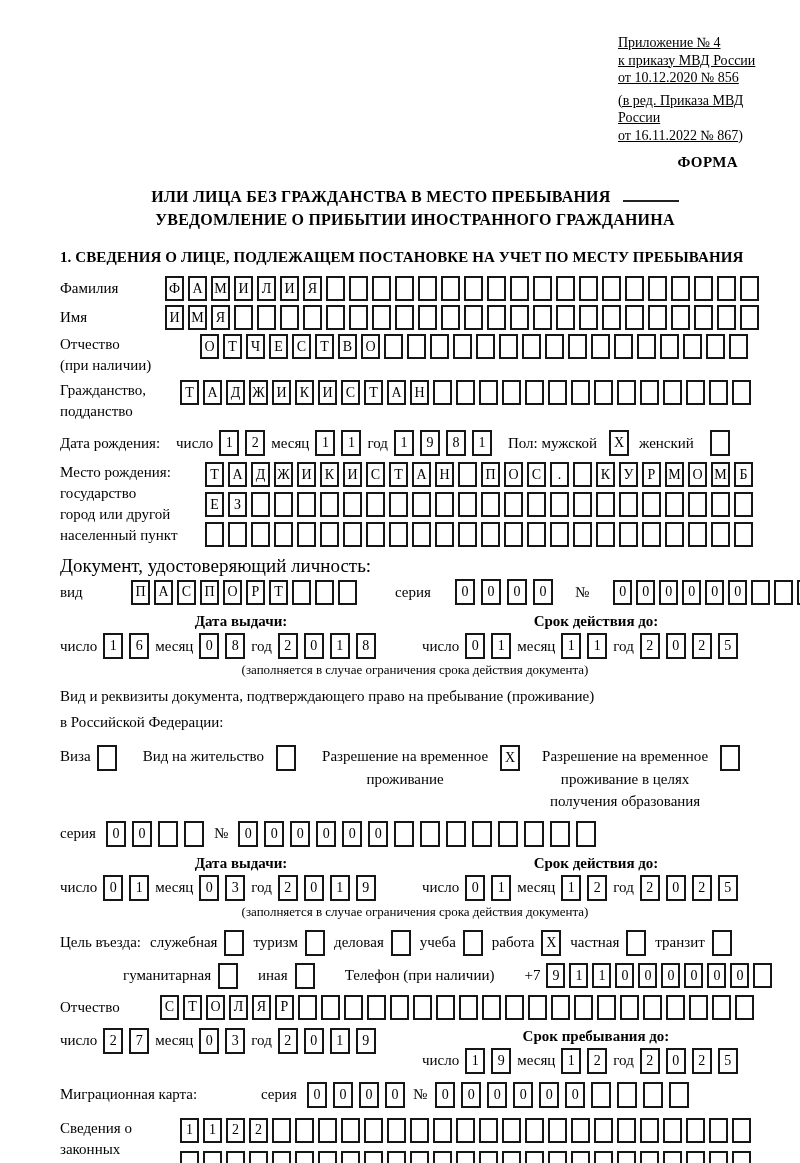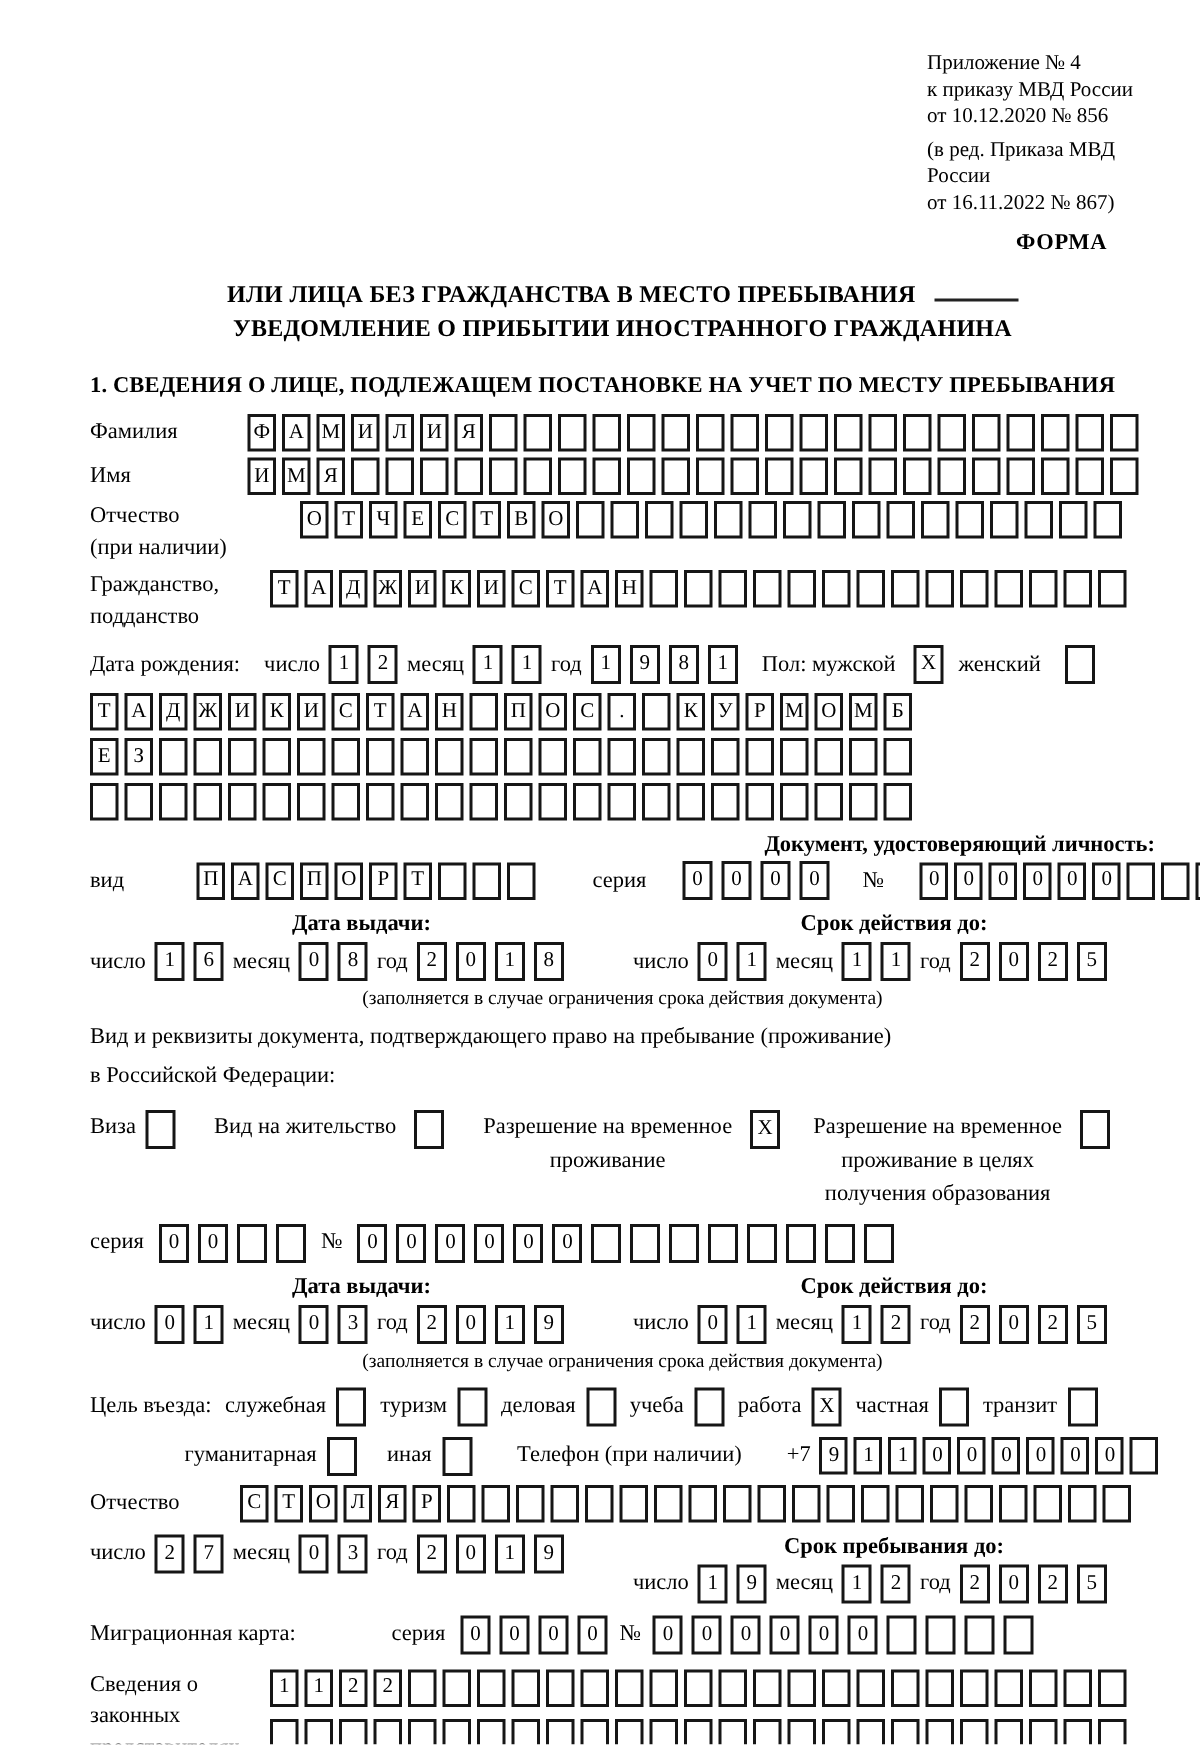--- a/index.html
+++ b/index.html
@@ -1,20 +1,20 @@
 <!DOCTYPE html>
 <html><head>
 <meta charset="utf-8">
 <style>
   * { margin:0; padding:0; box-sizing:border-box; }
   html,body { background:#fff; }
   body { width:800px; font-family:"Liberation Serif", serif; color:#000; }
   .page { width:800px; height:1163px; padding:34px 30px 0 60px; overflow:hidden; position:relative; background:#fff; }
 
-  .appendix { margin-left:558px; font-size:14px; line-height:1.25; }
+  .appendix { margin-left:558px; font-size:14px; line-height:1.25;text-decoration:underline; }
   .appendix .rev-gap { margin-top:5px; }
   .forma { text-align:right; padding-right:32px; font-weight:bold; font-size:15px; margin-top:10px; letter-spacing:.4px; }
 
   .title { text-align:center; font-weight:bold; font-size:16px; line-height:1.45; margin-top:14px; letter-spacing:.2px; }
   .blank-line { display:inline-block; width:56px; border-bottom:2px solid #222; height:13px; margin-left:8px; }
 
   .sec1 { font-weight:bold; font-size:15px; margin-top:18px; letter-spacing:.1px; }
 
   .row { display:flex; align-items:center; margin-top:4px; }
   .row-top { display:flex; align-items:flex-start; margin-top:4px; }
@@ -36,21 +36,21 @@
   .dg { display:flex; align-items:center; }
   .dg .lbl { margin-right:6px; }
   .dg .gsep { width:10px; }
   .two-col { display:flex; margin-top:8px; }
   .col-l { width:362px; flex:none; }
   .col-r { flex:1; }
   .dg-head { text-align:center; font-size:15px; font-weight:bold; margin-bottom:3px; }
   .dg-head.norm { font-weight:normal; }
   .note-row { text-align:center; font-size:13px; margin-top:3px; }
 
-  .center-bold { text-align:right; font-weight:bold; font-size:15px; margin-top:8px; }
+  .center-bold { text-align:left; font-weight:normal; font-size:19px; margin-top:8px; }
 
   .res-opts { display:flex; align-items:flex-start; margin-top:10px; }
   .opt { display:flex; align-items:flex-start; }
   .olbl { font-size:15px; line-height:1.5; text-align:center; }
   .opt .cb { margin-left:12px; margin-top:0; }
 
   .purpose-row { display:flex; align-items:center; margin-top:10px; }
   .pop { display:flex; align-items:center; margin-left:9px; }
   .pop .cb { margin-left:7px; }
   .pop:first-of-type { margin-left:6px; }
@@ -241,20 +241,26 @@
         <span class="cell">X</span>
       </span>
     <span class="gsep"></span>
     <span class="lbl">женский</span>
     <span class="cells cb" style="margin-left:10px">
         <span class="cell"></span>
       </span>
   </div>
 
   <div class="row-top mt6">
+    <span class="lbl2 w145">
+      <span>Место рождения:</span><br>
+      <span>государство</span><br>
+      <span>город или другой</span><br>
+      <span>населенный пункт</span>
+    </span>
     <span>
       <span class="cells" style="display:flex;margin-bottom:5px">
           <span class="cell">Т</span>
           <span class="cell">А</span>
           <span class="cell">Д</span>
           <span class="cell">Ж</span>
           <span class="cell">И</span>
           <span class="cell">К</span>
           <span class="cell">И</span>
           <span class="cell">С</span>

